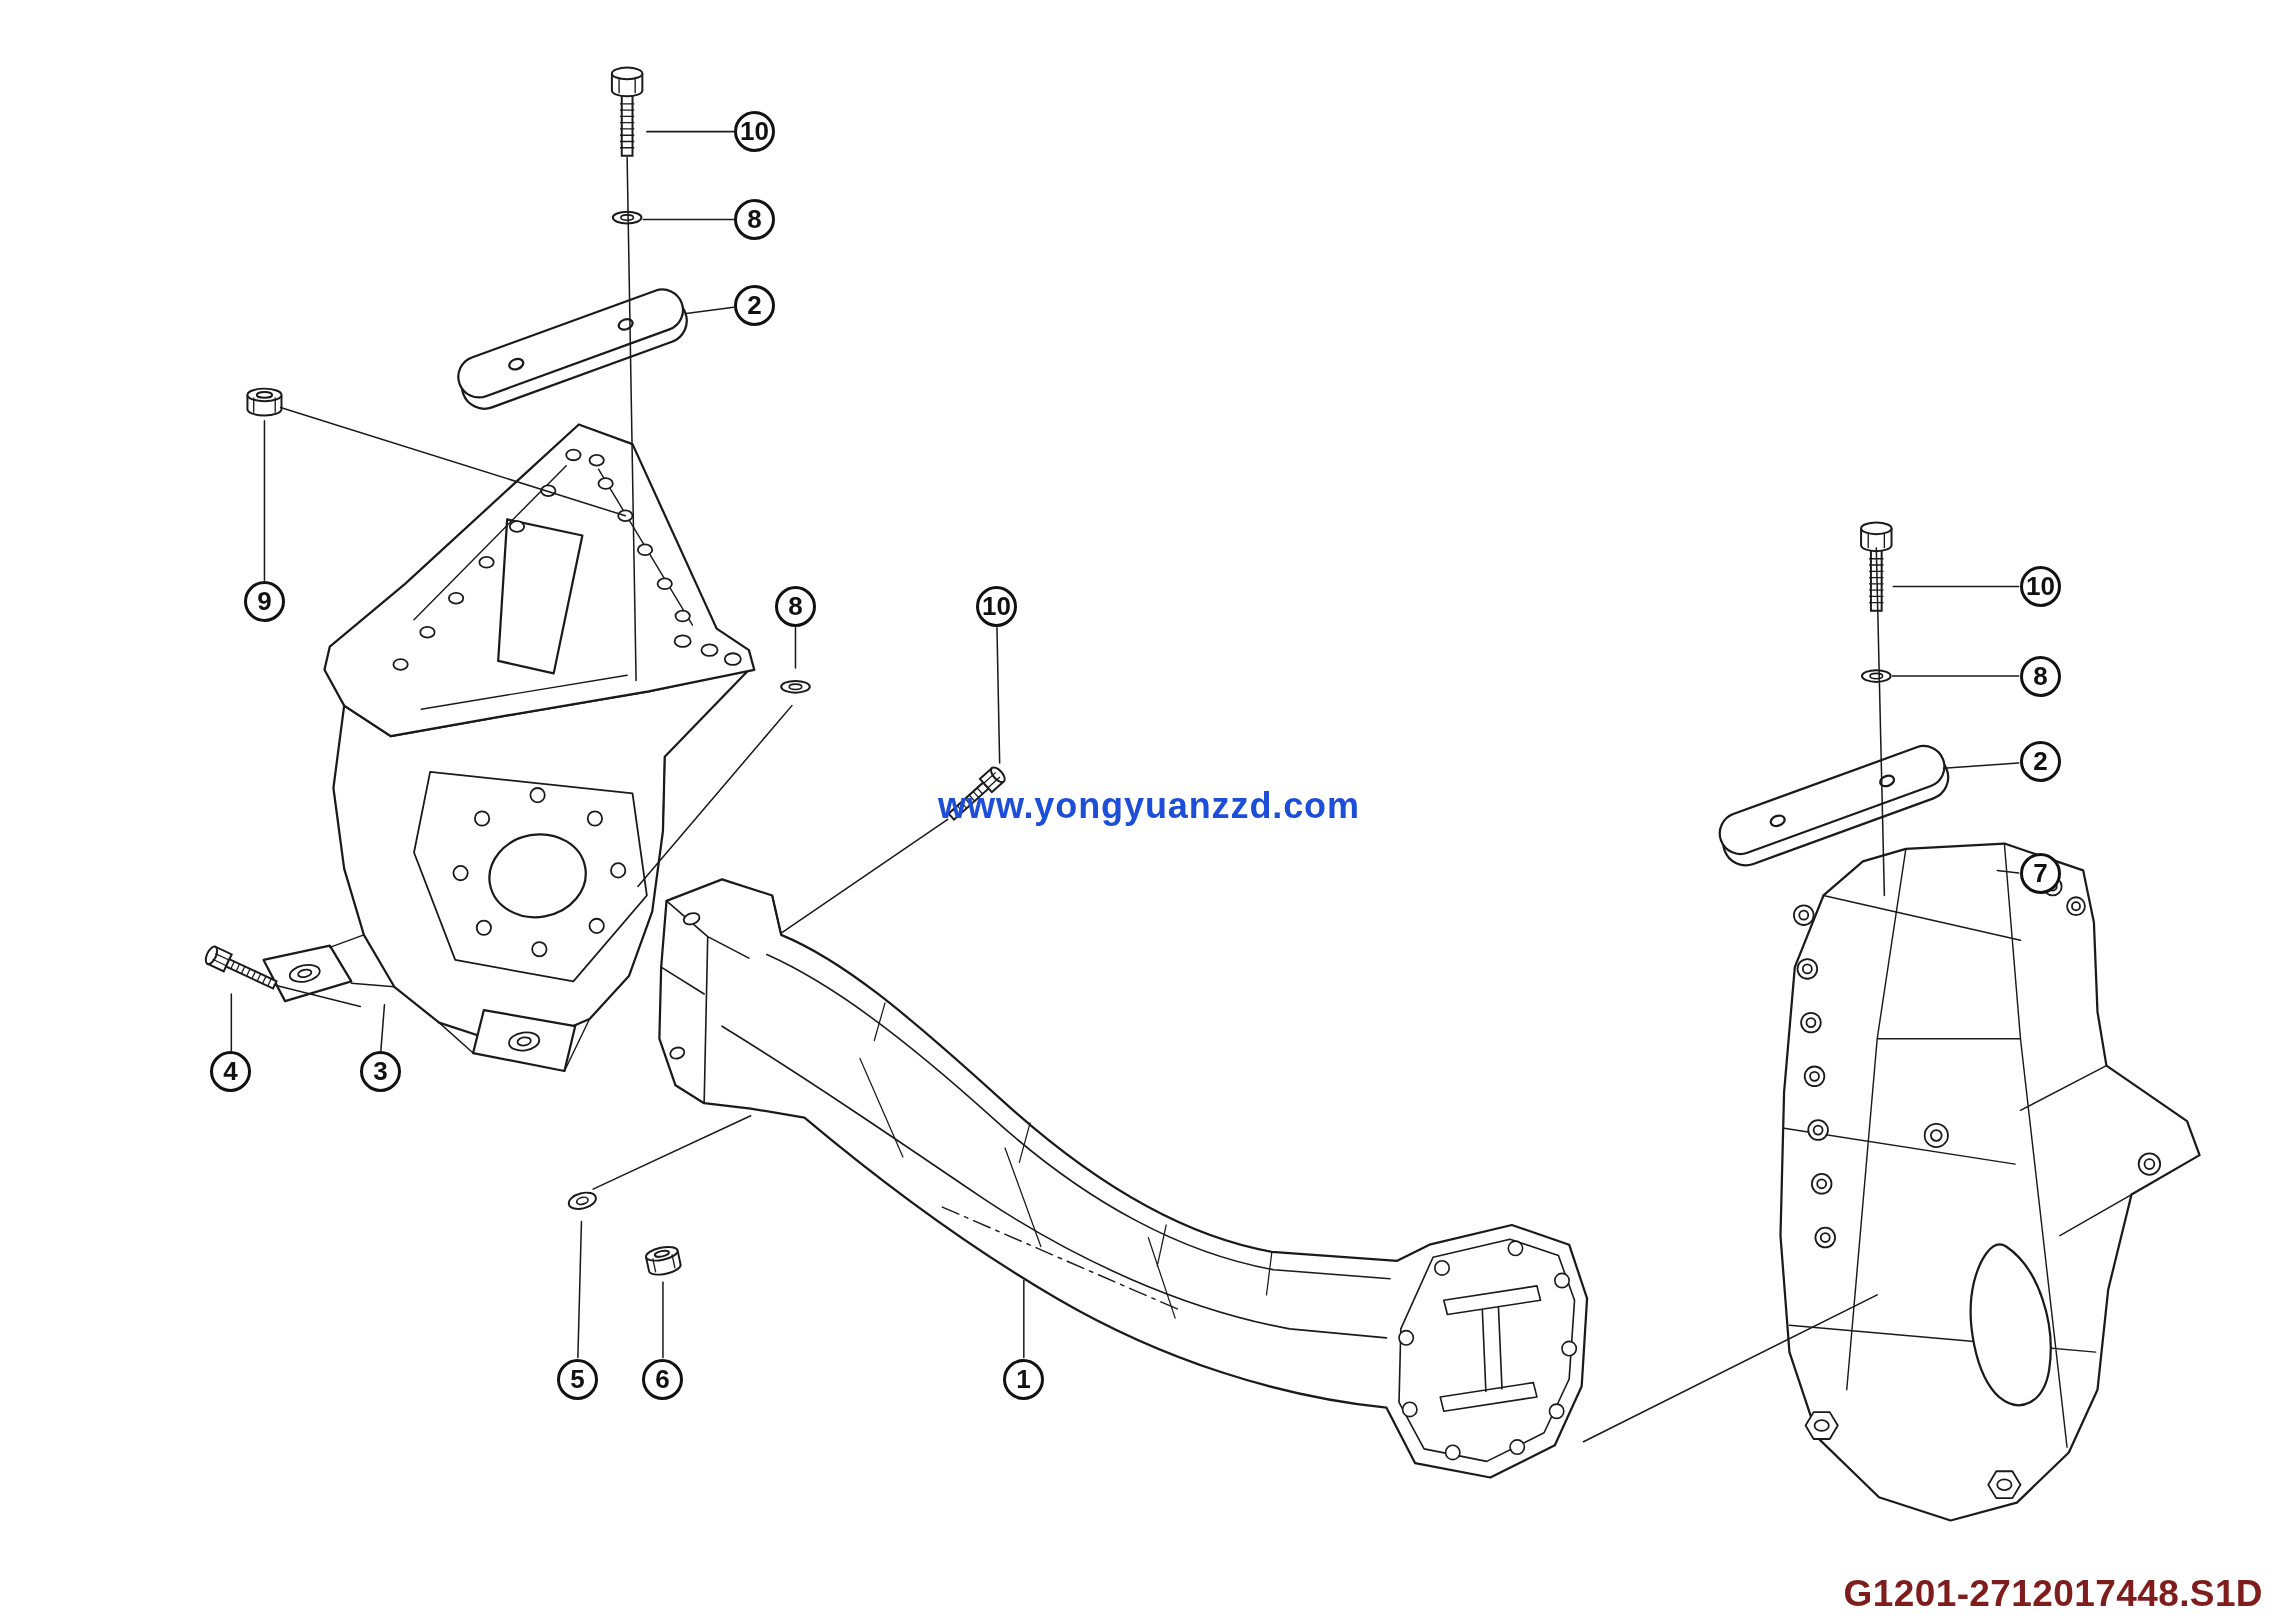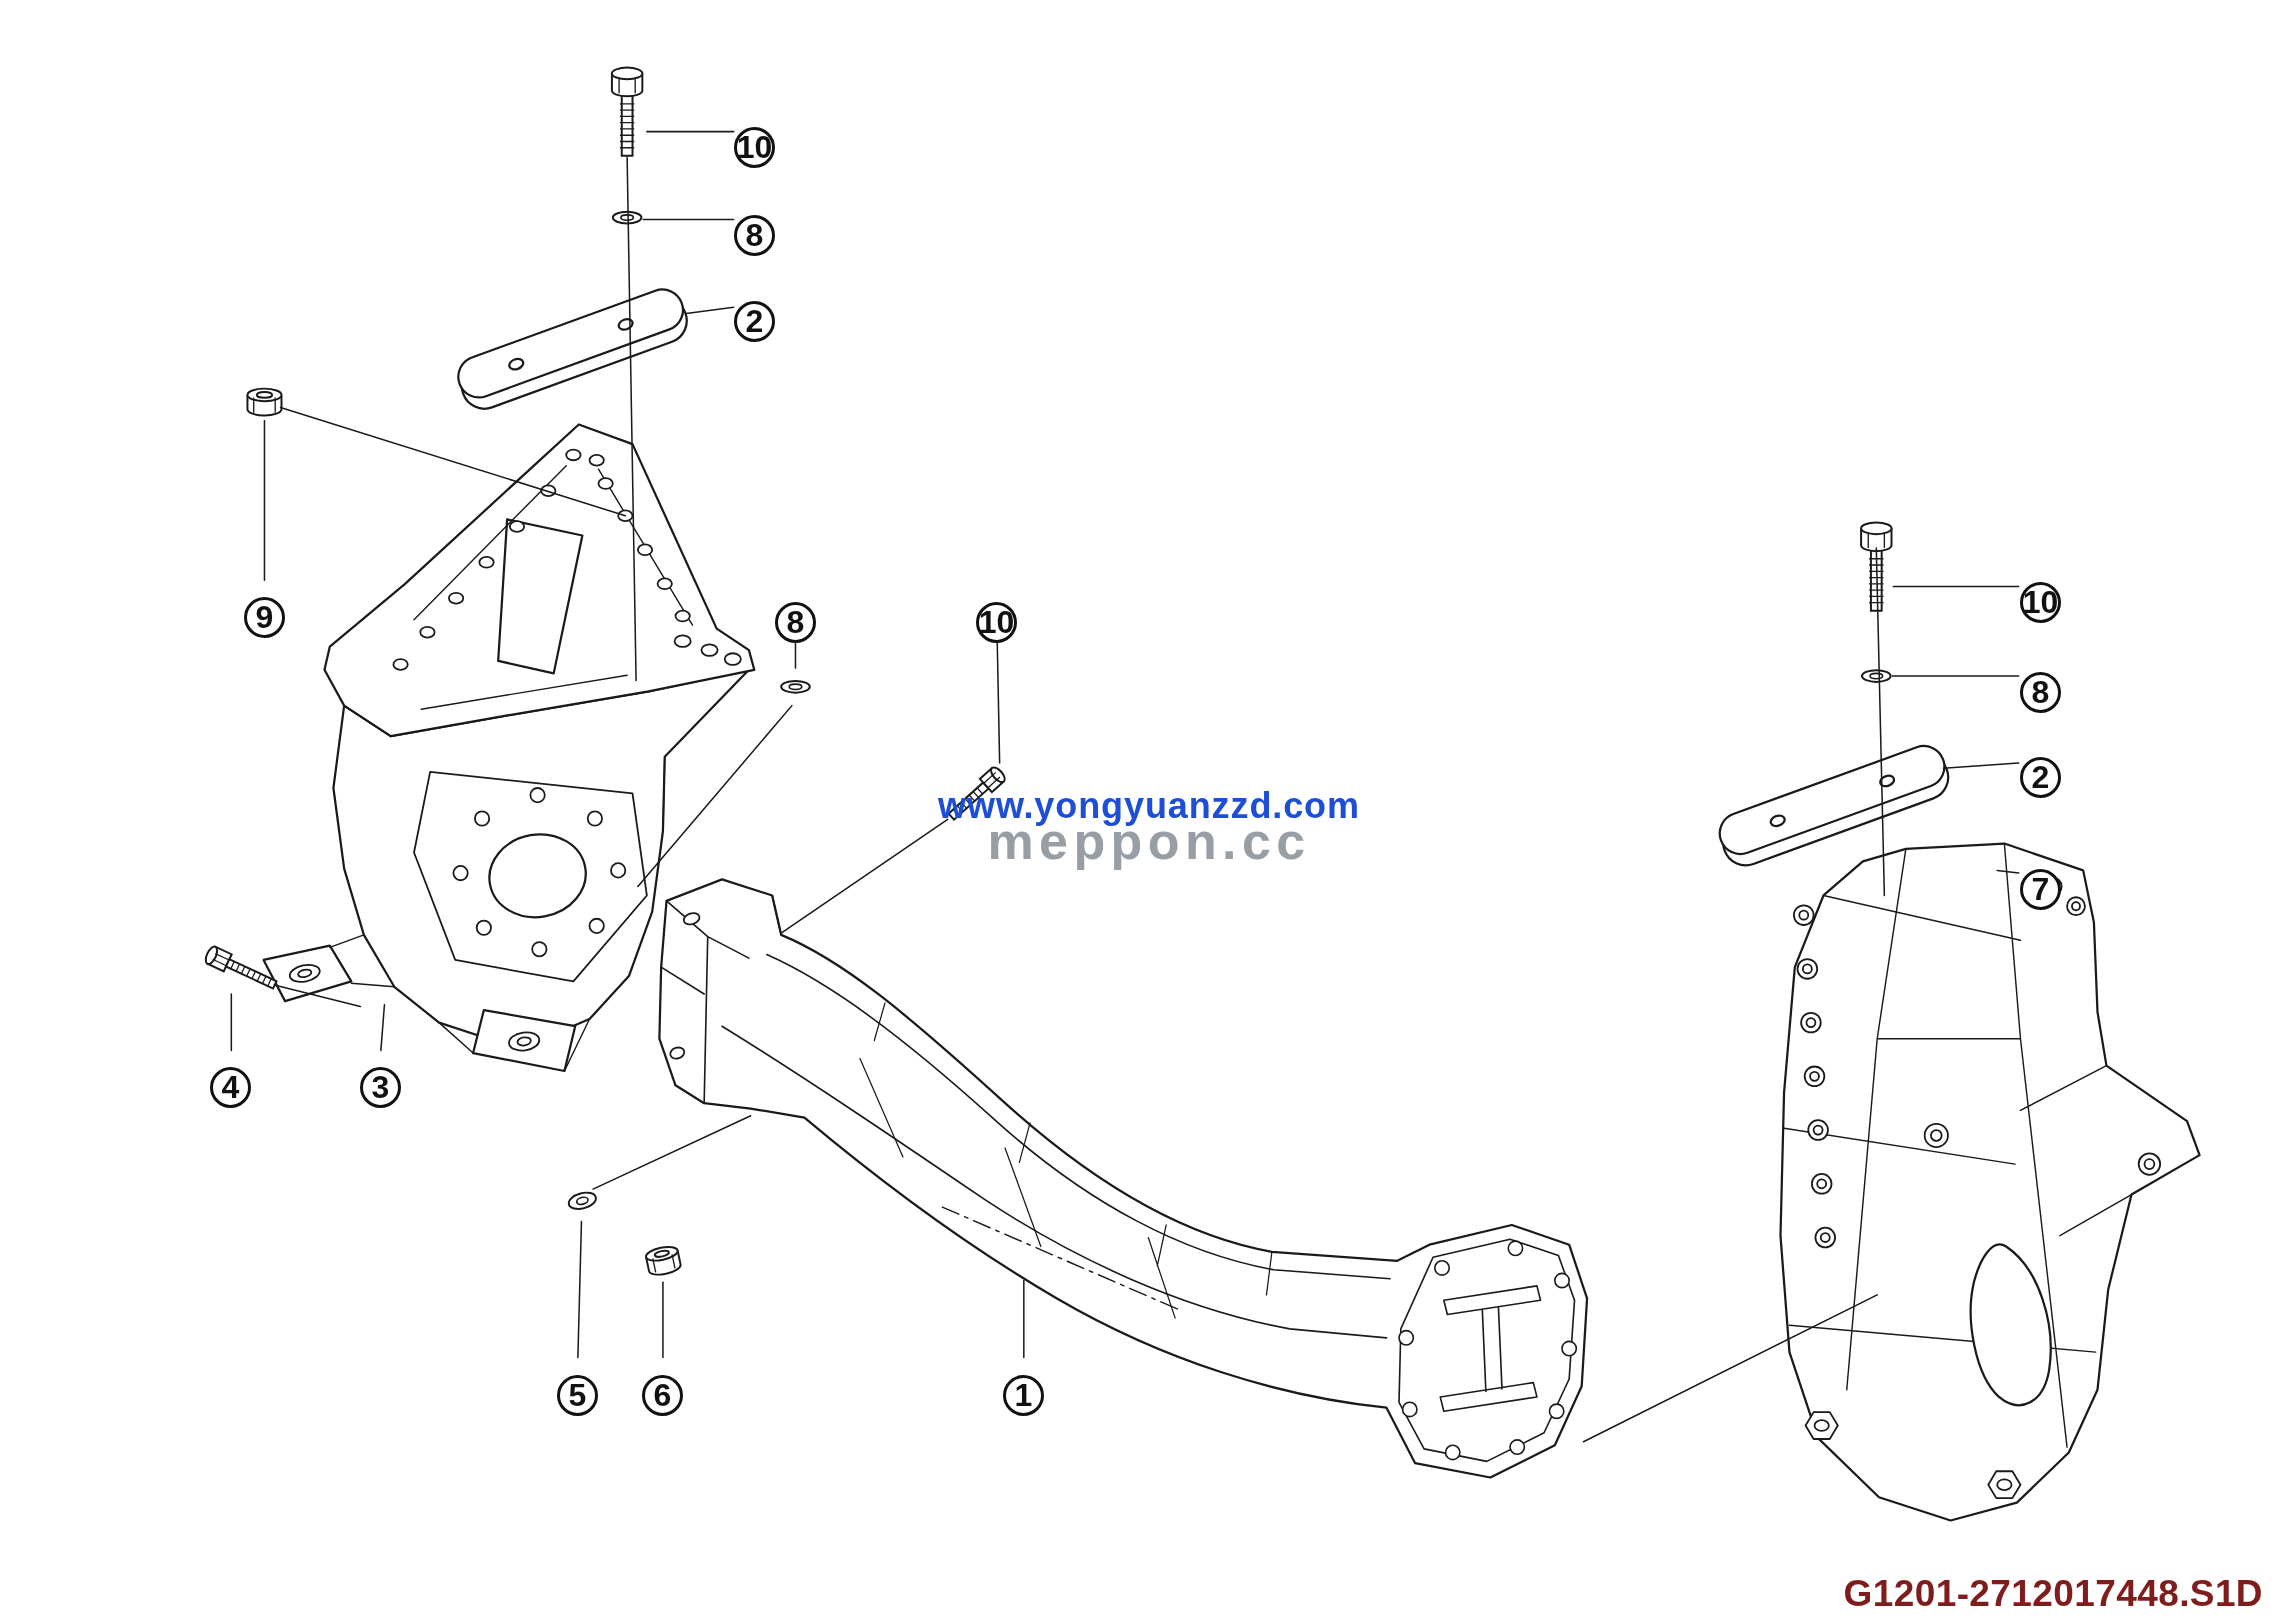--- a/index.html
+++ b/index.html
@@ -2,21 +2,21 @@
 <html style="font-size:14.3px"><head>
 <meta charset="utf-8">
 <style>
   html,body{margin:0;padding:0;background:#fff;}
   .stage{position:relative;width:2293px;height:1619px;background:#fff;overflow:hidden;
          font-family:"Liberation Sans",sans-serif;}
   .stage svg{position:absolute;left:0;top:0;}
   #callout-layer{position:absolute;left:0;top:0;width:100%;height:100%;z-index:6;pointer-events:none;}
   .callout{position:absolute;width:41px;height:41px;border:3.1px solid #111;border-radius:50%;
            background:#fff;display:flex;align-items:center;justify-content:center;
-           font-weight:700;font-size:32px;color:#111;box-sizing:border-box;margin-top:16px;}
+           font-weight:700;font-size:26px;color:#111;box-sizing:border-box;}
   .watermark{position:absolute;left:1149px;top:788px;transform:translateX(-50%);
              text-align:center;z-index:5;line-height:1;white-space:nowrap;}
   .wm-url{color:#1d4ed8;font-size:36px;font-weight:600;letter-spacing:0.9px;}
   .wm-brand{color:#8d949c;font-size:52px;font-weight:700;letter-spacing:5.4px;margin-top:-9px;opacity:.9;}
   .part-number{position:absolute;right:30px;top:1573px;font-size:37px;font-weight:700;
                color:#7f1d1d;letter-spacing:0.4px;z-index:5;}
 </style>
 </head>
 <body>
 
@@ -268,19 +268,18 @@
       <div class="callout" style="left: 642px; top: 1359px;">6</div>
       <div class="callout" style="left: 1003px; top: 1359px;">1</div>
       <div class="callout" style="left: 2020px; top: 566px;">10</div>
       <div class="callout" style="left: 2020px; top: 656px;">8</div>
       <div class="callout" style="left: 2020px; top: 741px;">2</div>
       <div class="callout" style="left: 2020px; top: 853px;">7</div>
     </div>
 
   <div class="watermark">
     <div class="wm-url">www.yongyuanzzd.com</div>
-    <div class="wm-brand">meppon.cc</div>
   </div>
 
   <div class="part-number">G1201-2712017448.S1D</div>
 
 </div>
 
 
 </body></html>

